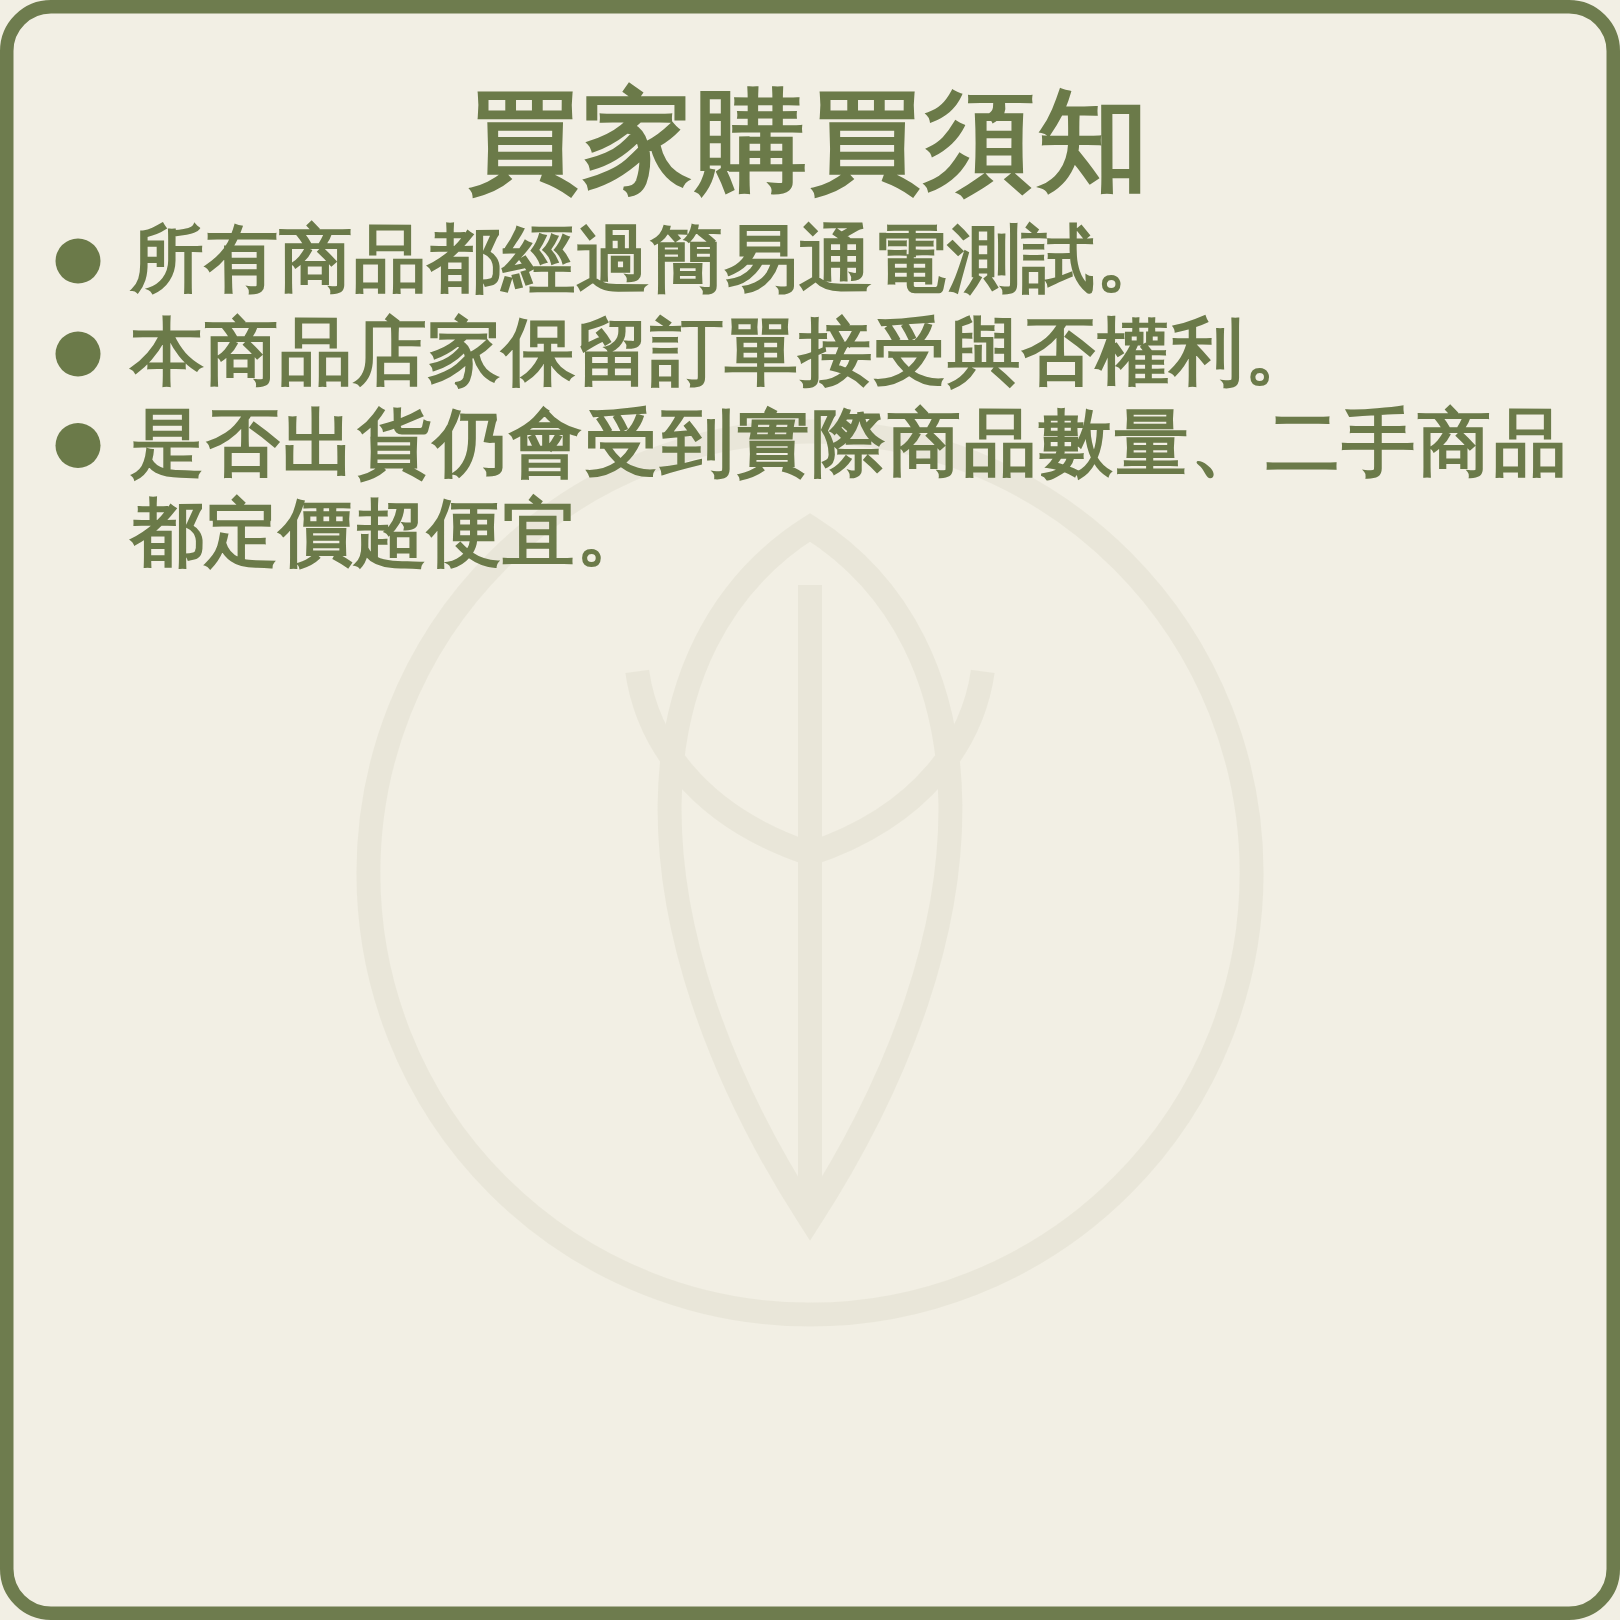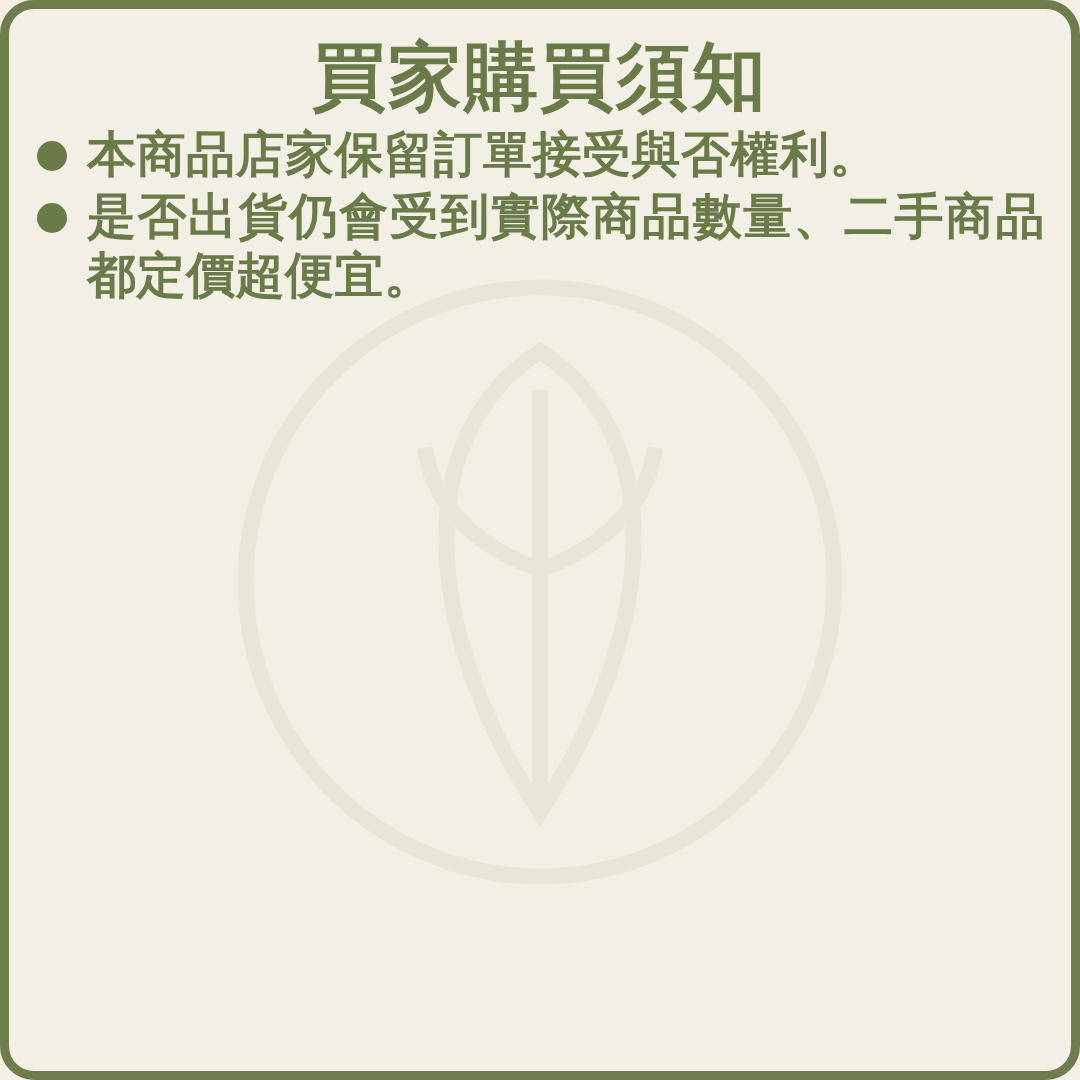--- a/index.html
+++ b/index.html
@@ -44,21 +44,21 @@
     padding: 18px 26px 0 26px;
   }
 
   .title {
     text-align: center;
     color: #6b7a49;
     font-weight: 700;
     font-size: 74px;
     line-height: 1.08;
     letter-spacing: 2px;
-    margin: 10px 0 8px 0;
+    margin: 28px 0 8px 0;
     font-family: "DejaVu Sans", "Liberation Sans", sans-serif;
   }
 
   ul.notice-list {
     list-style: none;
     margin: 0;
     padding: 0;
   }
 
   li.notice-item {
@@ -104,20 +104,24 @@
       <path d="M100 96 C124 88 134 72 136 58" stroke="#c9c7b2" stroke-width="5" fill="none"></path>
     </svg>
   </div>
 
   <div class="content">
     <div class="title">買家購買須知</div>
 
     <ul class="notice-list">
       <li class="notice-item">
         <span class="bullet"></span>
+        <span class="text">所有商品都經過簡易通電測試。</span>
+      </li>
+      <li class="notice-item">
+        <span class="bullet"></span>
         <span class="text">本商品店家保留訂單接受與否權利。</span>
       </li>
       <li class="notice-item">
         <span class="bullet"></span>
         <span class="text">是否出貨仍會受到實際商品數量、二手商品都定價超便宜。</span>
       </li>
     </ul>
   </div>
 </div>
 

